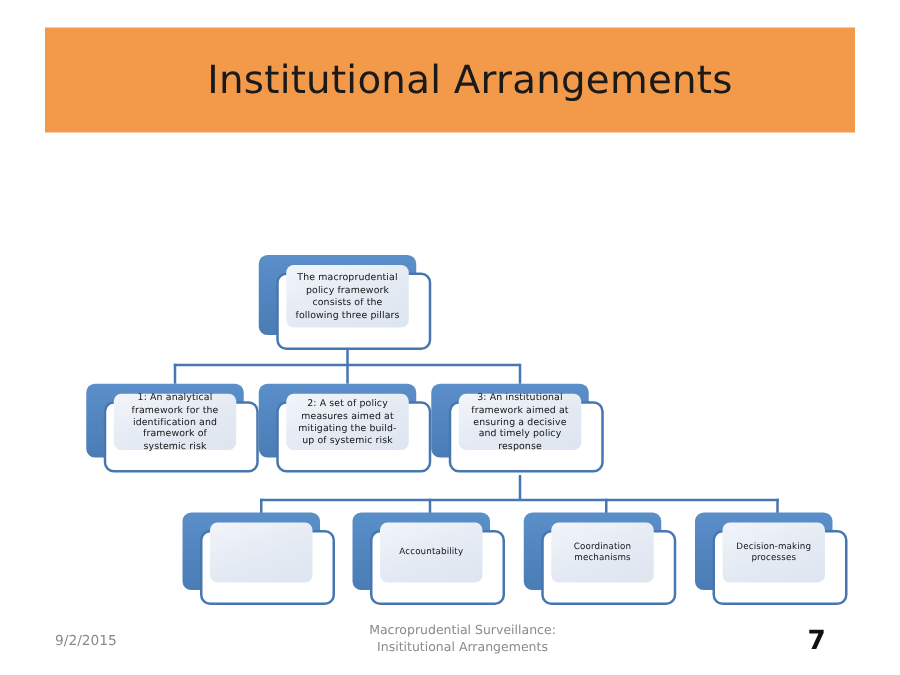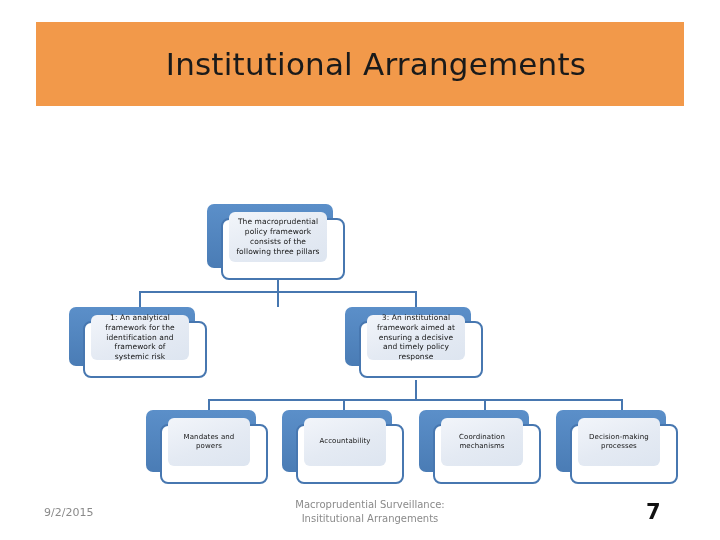--- a/index.html
+++ b/index.html
@@ -177,34 +177,40 @@
   </div>
 
   <div class="node" style="left:69px; top:263px; width:140px; height:73px;">
     <div class="plate"></div>
     <div class="card">
       <div class="inner"></div>
       <div class="label">1: An analytical framework for the identification and framework of systemic risk</div>
     </div>
   </div>
 
+  <div class="node" style="left:207px; top:263px; width:140px; height:73px;">
+    <div class="plate"></div>
+    <div class="card">
+      <div class="inner"></div>
+      <div class="label">2: A set of policy measures aimed at mitigating the build-up of systemic risk</div>
+    </div>
+  </div>
 
   <div class="node" style="left:345px; top:263px; width:140px; height:73px;">
     <div class="plate"></div>
     <div class="card">
       <div class="inner"></div>
       <div class="label">3: An institutional framework aimed at ensuring a decisive and timely policy response</div>
     </div>
   </div>
 
   <div class="node small-label" style="left:146px; top:366px; width:124px; height:76px;">
     <div class="plate"></div>
     <div class="card">
       <div class="inner"></div>
-      <div class="label">Mandates and powers</div>
     </div>
   </div>
 
   <div class="node small-label" style="left:282px; top:366px; width:124px; height:76px;">
     <div class="plate"></div>
     <div class="card">
       <div class="inner"></div>
       <div class="label">Accountability</div>
     </div>
   </div>

